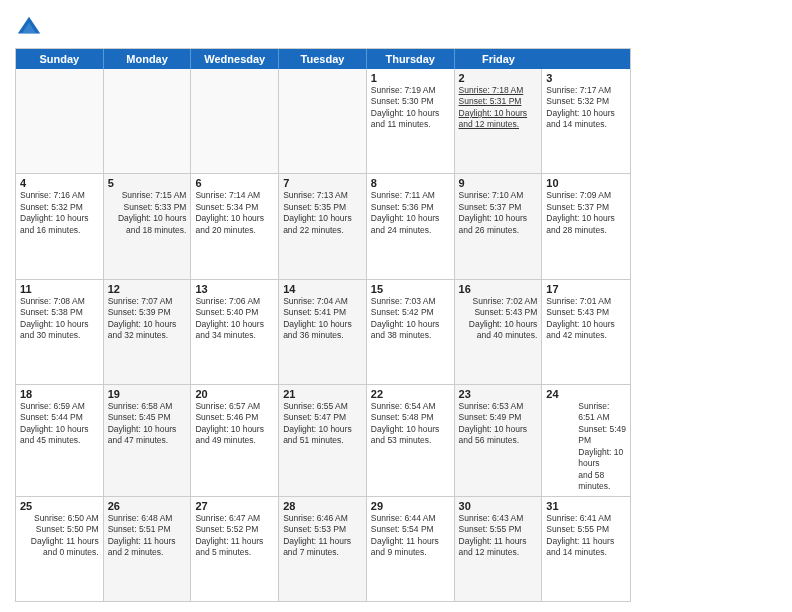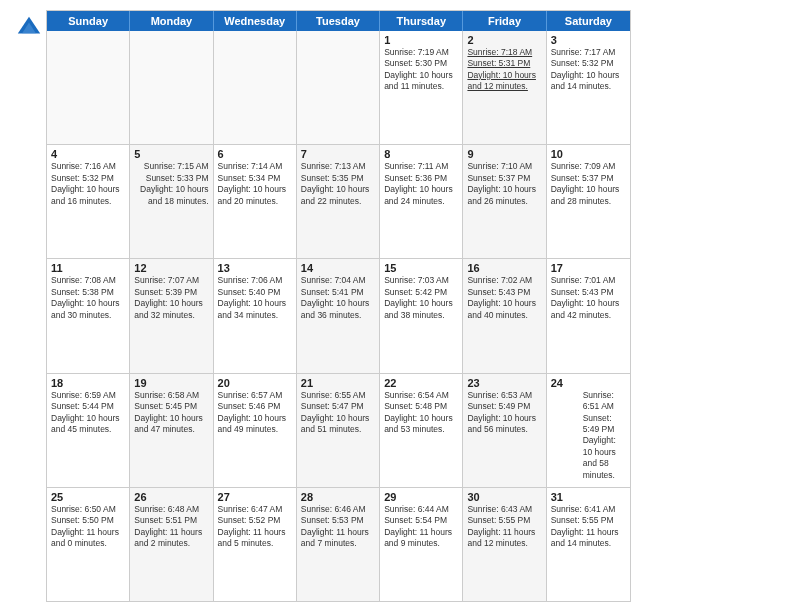--- a/index.html
+++ b/index.html
@@ -8,21 +8,21 @@
       background: #fff;
       width: 792px;
       height: 612px;
       overflow: hidden;
     }
     .page {
       width: 646px;
       height: 612px;
       padding: 10px 15px 10px 15px;
       display: flex;
-      flex-direction: row;
+      flex-direction: column;
     }
     .header {
       display: flex;
       justify-content: space-between;
       align-items: flex-start;
       margin-bottom: 6px;
     }
     .logo {
       display: flex;
       align-items: center;
@@ -140,21 +140,20 @@
   </div>
 
   <div class="calendar">
     <div class="cal-header">
     <div class="cal-header-cell">Sunday</div>
         <div class="cal-header-cell">Monday</div>
         <div class="cal-header-cell">Wednesday</div>
         <div class="cal-header-cell">Tuesday</div>
         <div class="cal-header-cell">Thursday</div>
         <div class="cal-header-cell">Friday</div>
-        <div class="cal-header-cell">Saturday</div>
       </div>
     <div class="cal-body">
     <div class="cal-row">
           <div class="cal-cell empty"></div>
           <div class="cal-cell empty"></div>
           <div class="cal-cell empty"></div>
           <div class="cal-cell empty"></div>
           <div class="cal-cell">
             <span class="day-num">1</span>
             <div class="cell-text" style="white-space: pre-line;">Sunrise: 7:19 AM
@@ -259,21 +258,21 @@
           </div>
           <div class="cal-cell">
             <span class="day-num">15</span>
             <div class="cell-text" style="white-space: pre-line;">Sunrise: 7:03 AM
 Sunset: 5:42 PM
 Daylight: 10 hours
 and 38 minutes.</div>
           </div>
           <div class="cal-cell alt">
             <span class="day-num">16</span>
-            <div class="cell-text" style="white-space: pre-line;">Sunrise: 7:02 AM
+            <div class="cell-text" style="white-space: pre-line; text-align: right;">Sunrise: 7:02 AM
 Sunset: 5:43 PM
 Daylight: 10 hours
 and 40 minutes.</div>
           </div>
           <div class="cal-cell">
             <span class="day-num">17</span>
             <div class="cell-text" style="white-space: pre-line;">Sunrise: 7:01 AM
 Sunset: 5:43 PM
 Daylight: 10 hours
 and 42 minutes.</div>
@@ -326,21 +325,21 @@
             <span class="day-num">24</span>
             <div class="cell-text" style="white-space: pre-line; margin-left: 32px;">Sunrise: 6:51 AM
 Sunset: 5:49 PM
 Daylight: 10 hours
 and 58 minutes.</div>
           </div>
         </div>
         <div class="cal-row">
           <div class="cal-cell">
             <span class="day-num">25</span>
-            <div class="cell-text" style="white-space: pre-line;">Sunrise: 6:50 AM
+            <div class="cell-text" style="white-space: pre-line; text-align: right;">Sunrise: 6:50 AM
 Sunset: 5:50 PM
 Daylight: 11 hours
 and 0 minutes.</div>
           </div>
           <div class="cal-cell alt">
             <span class="day-num">26</span>
             <div class="cell-text" style="white-space: pre-line;">Sunrise: 6:48 AM
 Sunset: 5:51 PM
 Daylight: 11 hours
 and 2 minutes.</div>

